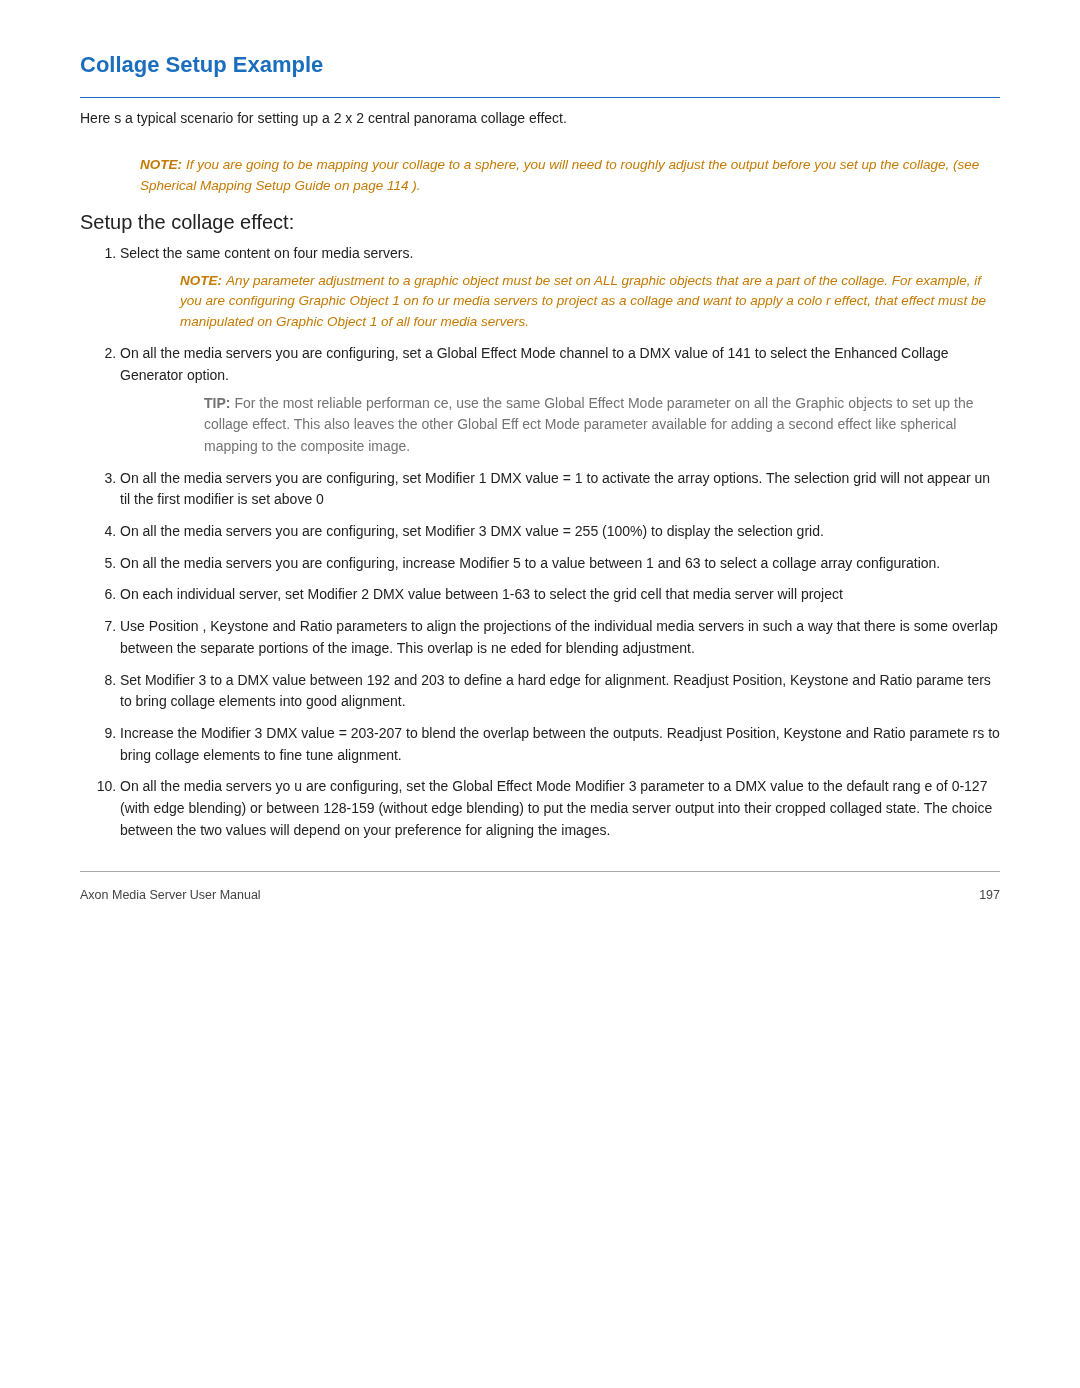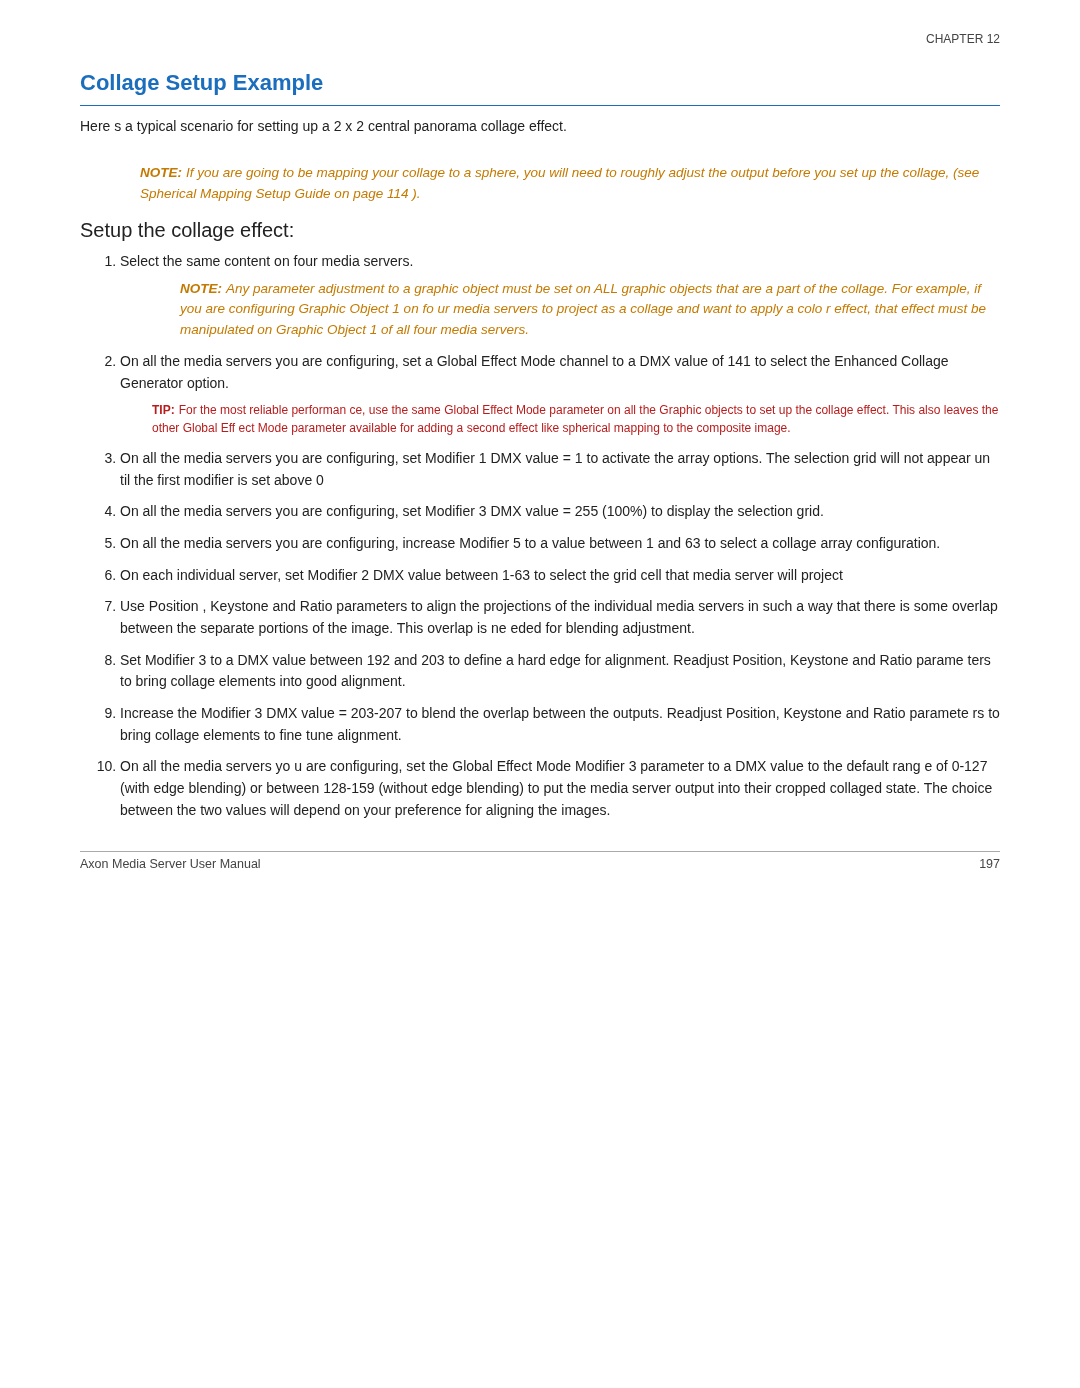--- a/index.html
+++ b/index.html
@@ -24,42 +24,42 @@
       font-size: 12px;
     }
     .header-subtitle {
       font-size: 12px;
     }
     .section-title {
       color: #1a6ebd;
       font-size: 22px;
       font-weight: bold;
       border-bottom: 1.5px solid #1a6ebd;
-      padding-bottom: 6px;
+      padding-bottom: 16px;
       margin-bottom: 10px;
     }
     .intro-text {
       font-size: 14px;
       margin-bottom: 26px;
     }
     .note-block {
       margin: 8px 0 10px 60px;
       color: #c47a00;
       font-size: 13.5px;
       line-height: 1.55;
       font-style: italic;
     }
     .note-label {
       font-weight: bold;
       margin-right: 4px;
     }
     .tip-block {
-      margin: 8px 0 10px 32px;
-      color: #b91c1c;
-      font-size: 12px;
+      margin: 8px 0 10px 84px;
+      color: #737373;
+      font-size: 14px;
       line-height: 1.55;
     }
     .setup-label {
       font-size: 20px;
       margin-bottom: 6px;
     }
     ol {
       margin-left: 30px;
       padding-left: 10px;
     }
@@ -69,30 +69,29 @@
       line-height: 1.55;
     }
     ol li .sub-note {
       margin-top: 6px;
     }
     .footer {
       display: flex;
       justify-content: space-between;
       border-top: 1px solid #aaa;
       margin-top: 30px;
-      padding-top: 3px;
+      padding-top: 14px;
       font-size: 12.5px;
       color: #444;
     }
   </style>
 </head>
 <body>
 
 <div class="header">
-  <div class="header-chapter">CHAPTER 12</div>
 </div>
 
 <div class="section-title">Collage Setup Example</div>
 
 <p class="intro-text">Here s a typical scenario for setting up       a 2 x 2 central panorama collage effect.</p>
 
 <div class="note-block">
   <span class="note-label">NOTE:</span><span>If you are going to be mapping your collage to a sphere, you will need to roughly adjust the    output before you set    up the collage, (see Spherical Mapping Setup Guide    on page 114 ).</span>
 </div>
 

